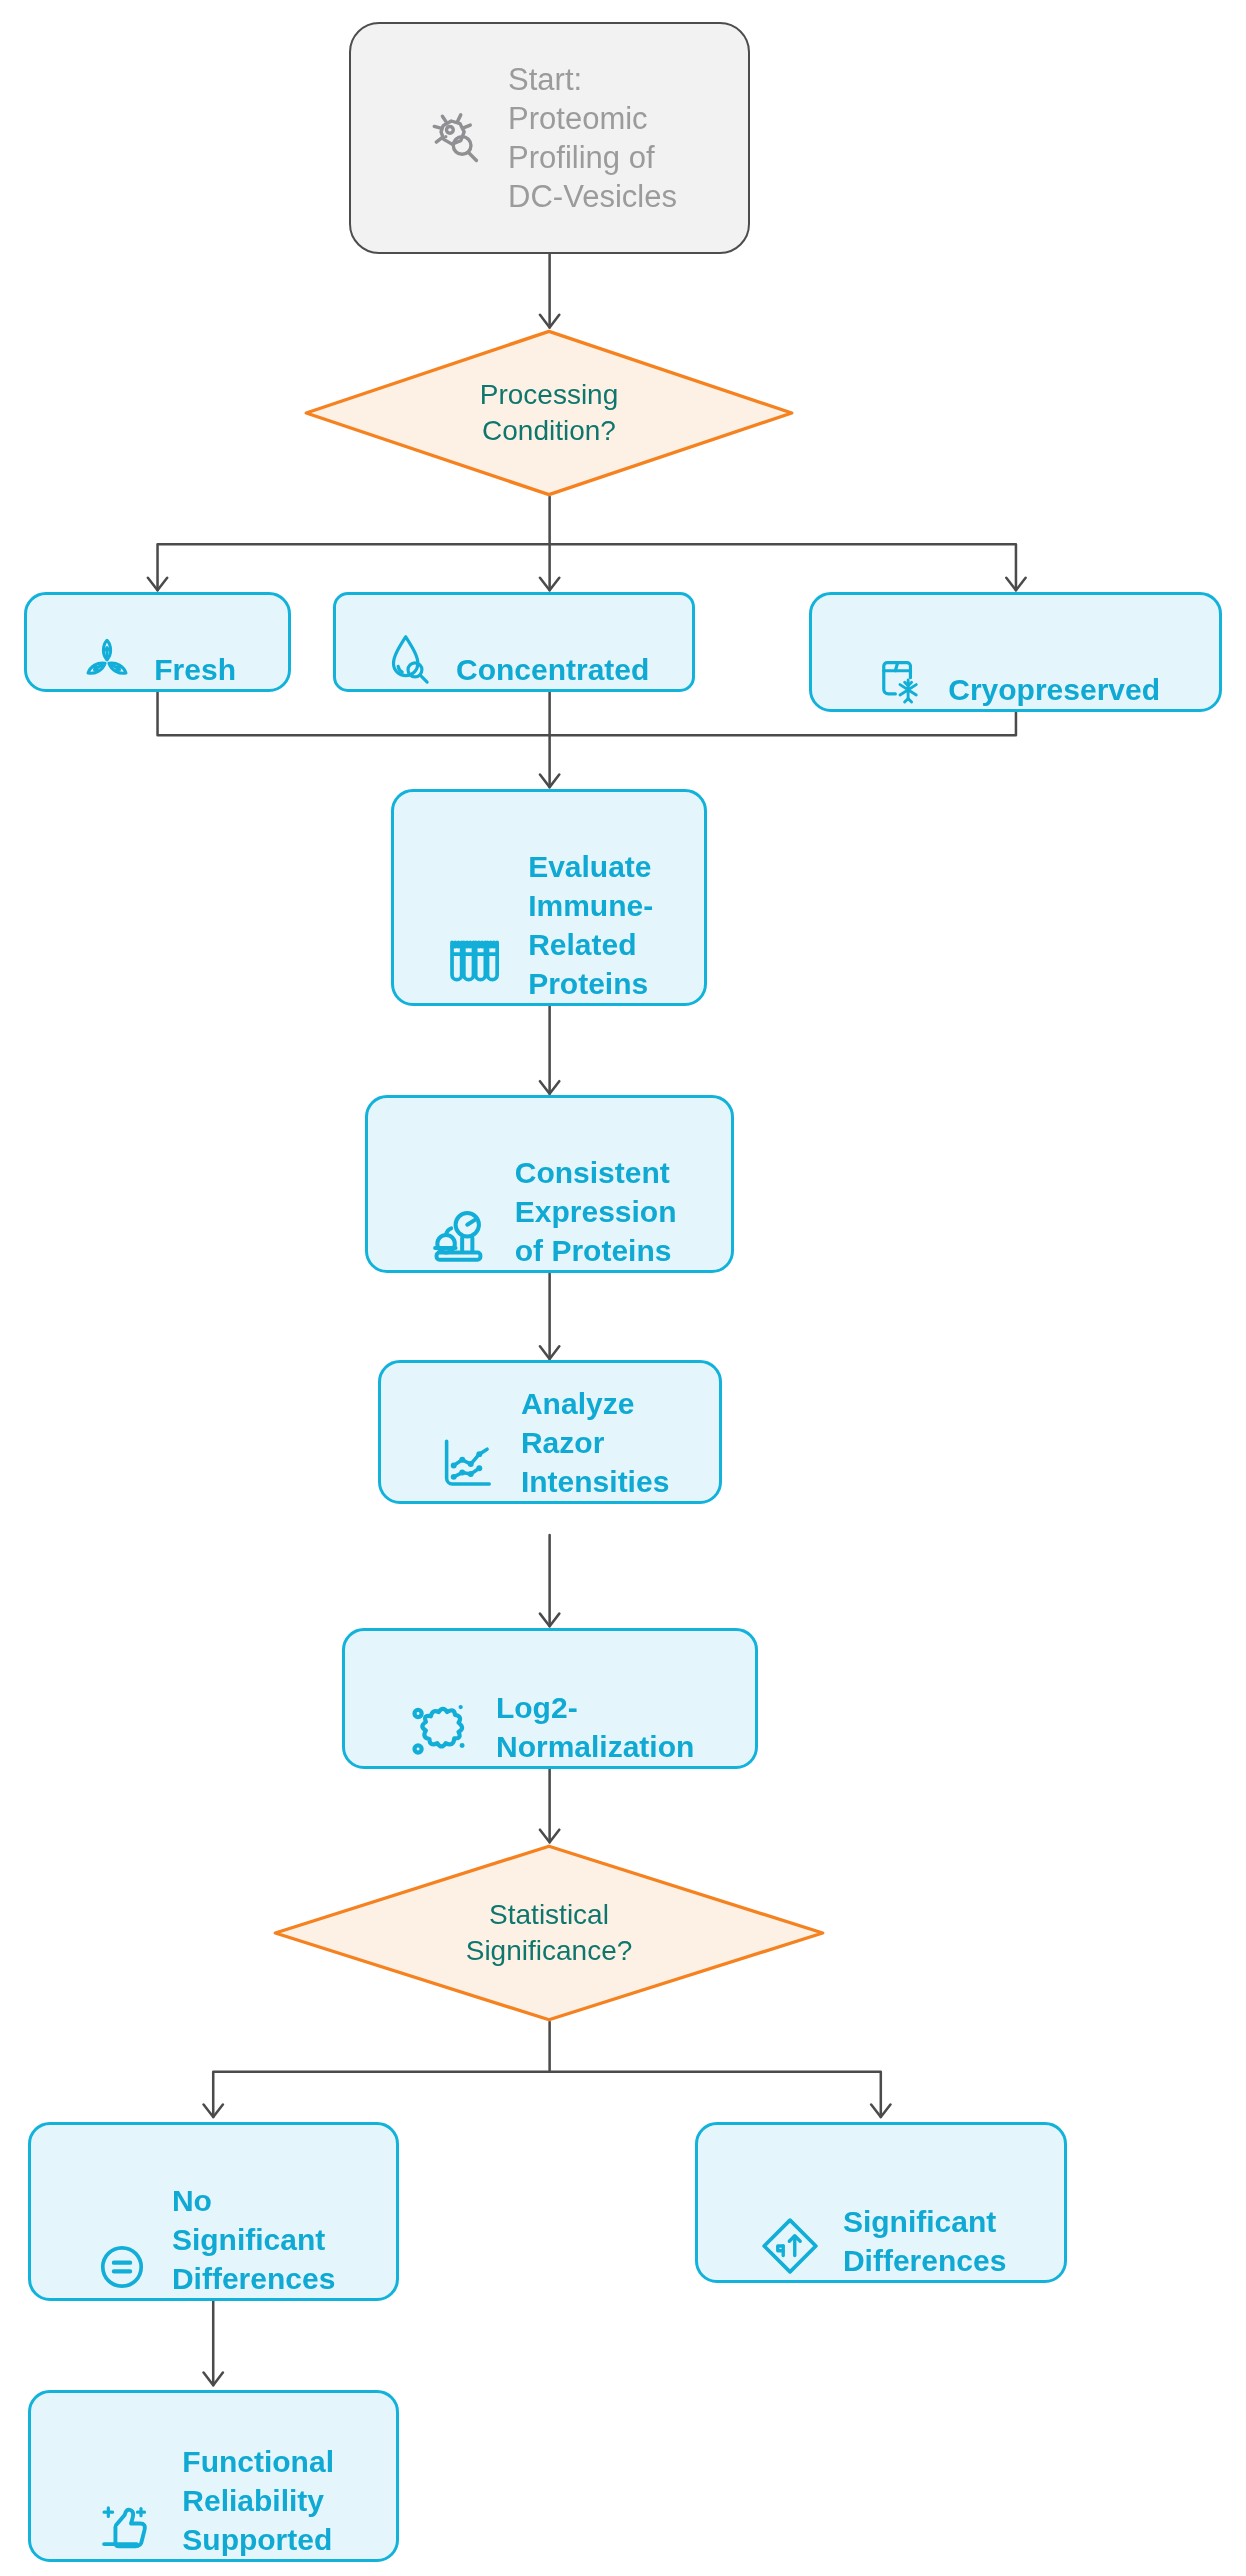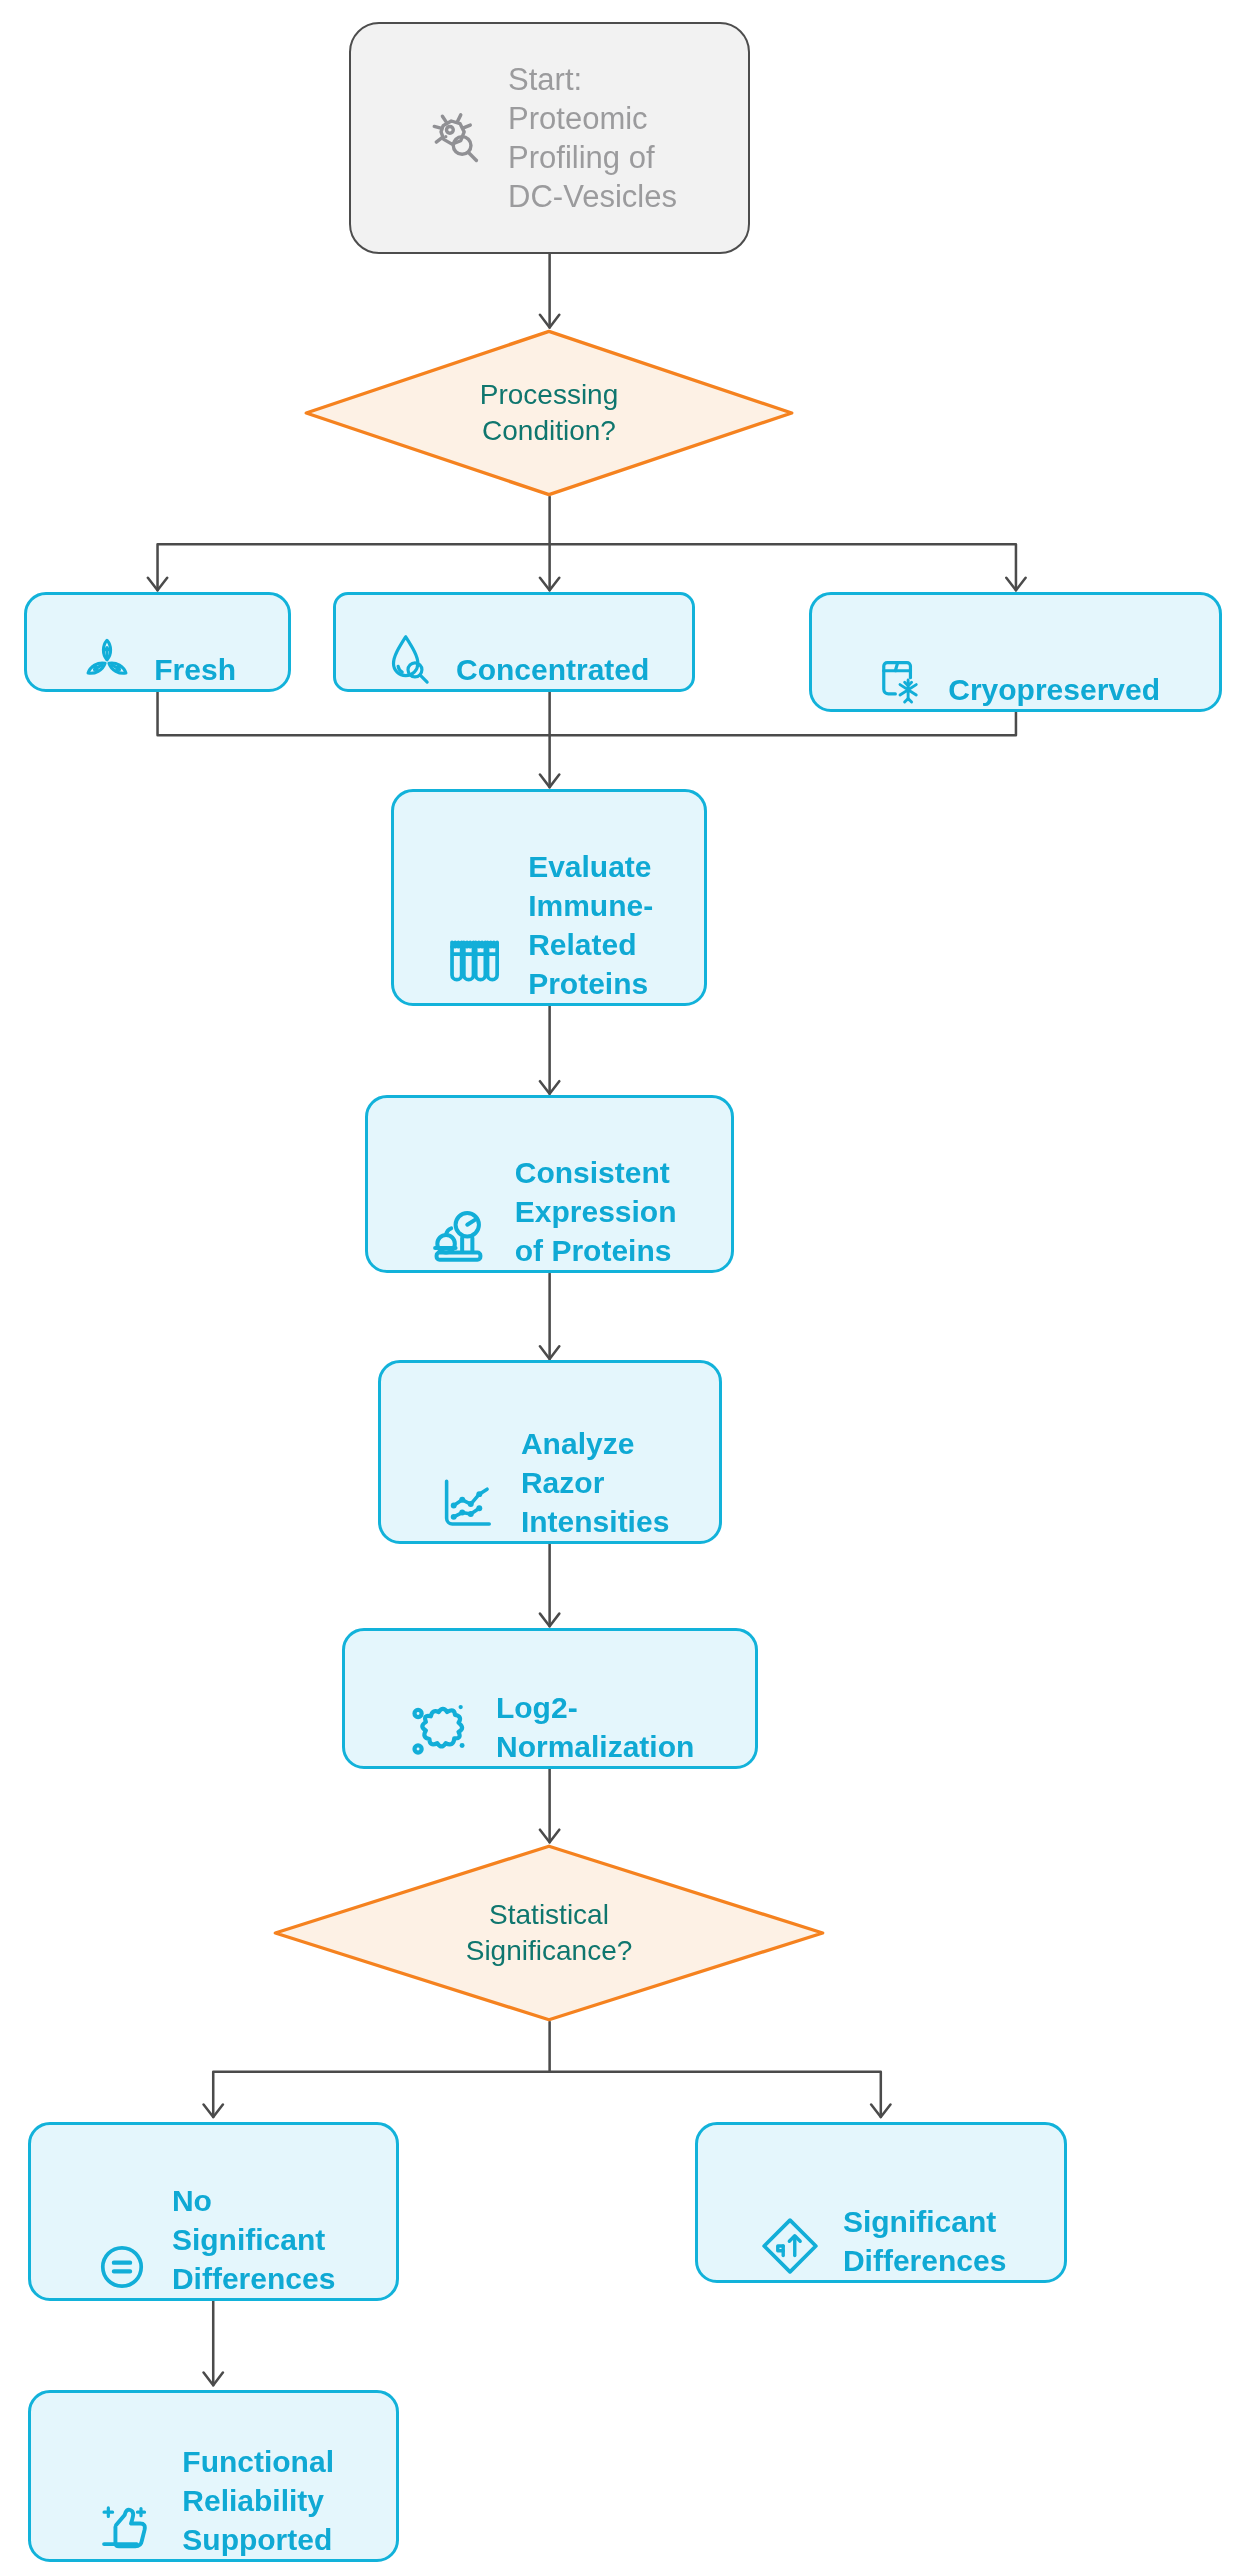--- a/index.html
+++ b/index.html
@@ -22,21 +22,21 @@
   .icon{flex:0 0 auto;display:block;}
   .icon svg{display:block;}
   
   .n-start{left:349px;top:22px;width:401px;height:232px;}
   .n-d1{left:304px;top:329px;width:490px;height:168px;}
   .n-fresh{left:24px;top:592px;width:267px;height:100px;}
   .n-conc{left:333px;top:592px;width:362px;height:100px;border-radius:15px;}
   .n-cryo{left:809px;top:592px;width:413px;height:120px;}
   .n-eval{left:391px;top:789px;width:316px;height:217px;padding-left:12px;}
   .n-cons{left:365px;top:1095px;width:369px;height:178px;}
-  .n-analyze{left:378px;top:1360px;width:344px;height:184px;}
+  .n-analyze{left:378px;top:1360px;width:344px;height:144px;}
   .n-log2{left:342px;top:1628px;width:416px;height:141px;}
   .n-d2{left:273px;top:1844px;width:552px;height:178px;}
   .n-nosig{left:27.5px;top:2122px;width:371px;height:179px;}
   .n-sig{left:695px;top:2122px;width:372px;height:161px;}
   .n-func{left:27.5px;top:2390px;width:371px;height:172px;}
 </style>
 </head>
 <body>
 
 <div class="canvas">

